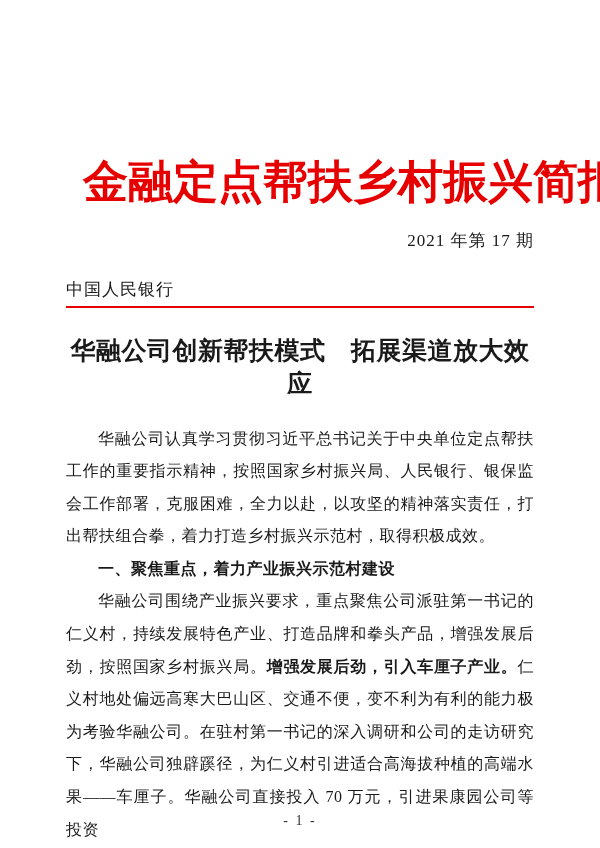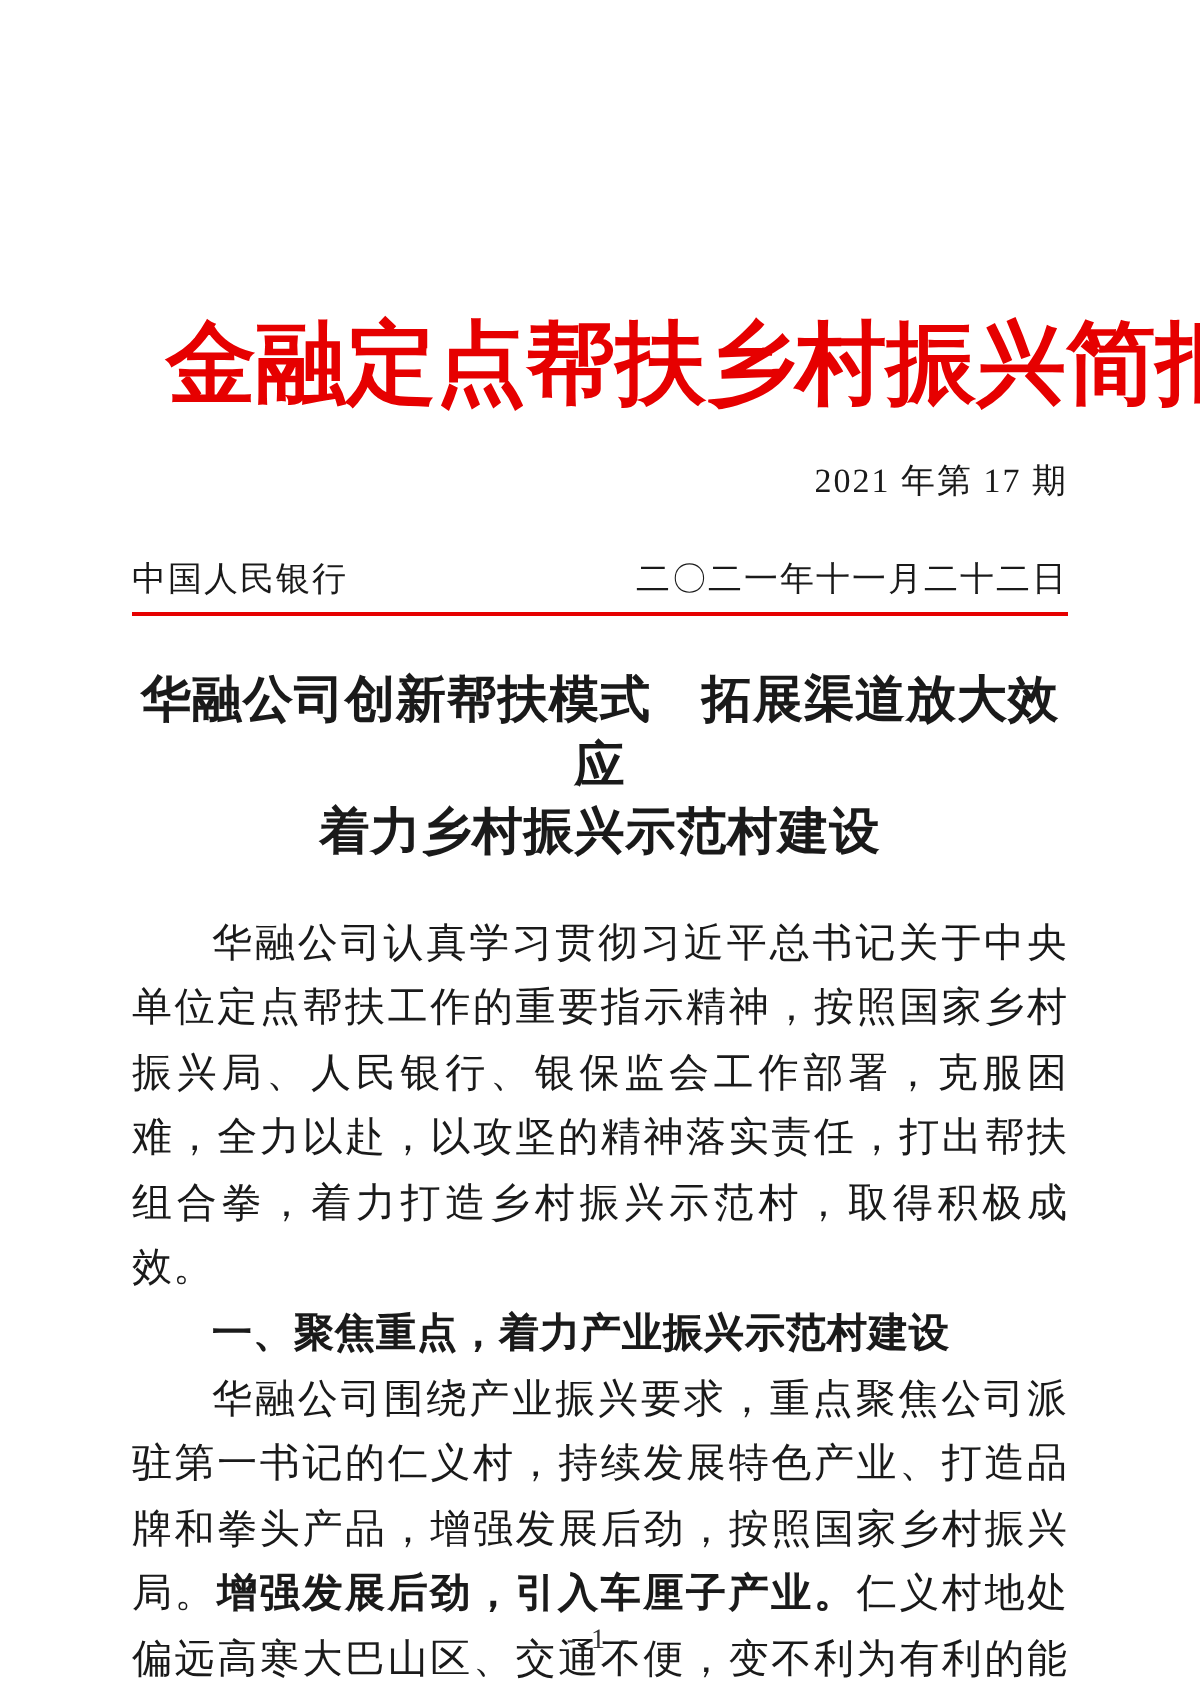--- a/index.html
+++ b/index.html
@@ -46,21 +46,21 @@
     margin: 26px 0 0 0;
     text-align: center;
     font-weight: bold;
     font-size: 25px;
     line-height: 33px;
     letter-spacing: 0.5px;
   }
   .article-body { margin-top: 23px; }
   .para {
     margin: 0;
-    font-size: 20px;
+    font-size: 16px;
     line-height: 32.6px;
     text-align: justify;
     text-indent: 2em;
     letter-spacing: 0.5px;
   }
   .para.heading { font-weight: bold; }
   .bold { font-weight: bold; }
   .page-number {
     position: absolute;
     left: 0; right: 0; bottom: 36px;
@@ -74,28 +74,26 @@
 <body>
 
 <div class="page">
 
   <h1 class="masthead-title">金融定点帮扶乡村振兴简报</h1>
 
   <div class="issue-line">2021 年第 17 期</div>
 
   <div class="issuer-row">
     <span>中国人民银行</span>
-    <span>二〇二一年十一月二十二日</span>
   </div>
 
   <div class="red-rule"></div>
 
   <h2 class="article-title">
     <span style="display:block">华融公司创新帮扶模式　拓展渠道放大效应</span>
-    <span style="display:block">着力乡村振兴示范村建设</span>
   </h2>
 
   <div class="article-body">
       <p class="para"><span>华融公司认真学习贯彻习近平总书记关于中央单位定点帮扶工作的重要指示精神，按照国家乡村振兴局、人民银行、银保监会工作部署，克服困难，全力以赴，以攻坚的精神落实责任，打出帮扶组合拳，着力打造乡村振兴示范村，取得积极成效。</span></p>
       <p class="para heading"><span class="bold">一、聚焦重点，着力产业振兴示范村建设</span></p>
       <p class="para"><span>华融公司围绕产业振兴要求，重点聚焦公司派驻第一书记的仁义村，持续发展特色产业、打造品牌和拳头产品，增强发展后劲，按照国家乡村振兴局。</span><span class="bold">增强发展后劲，引入车厘子产业。</span><span>仁义村地处偏远高寒大巴山区、交通不便，变不利为有利的能力极为考验华融公司。在驻村第一书记的深入调研和公司的走访研究下，华融公司独辟蹊径，为仁义村引进适合高海拔种植的高端水果——车厘子。华融公司直接投入 70 万元，引进果康园公司等投资</span></p>
     </div>
 
   <div class="page-number">- 1 -</div>
 

